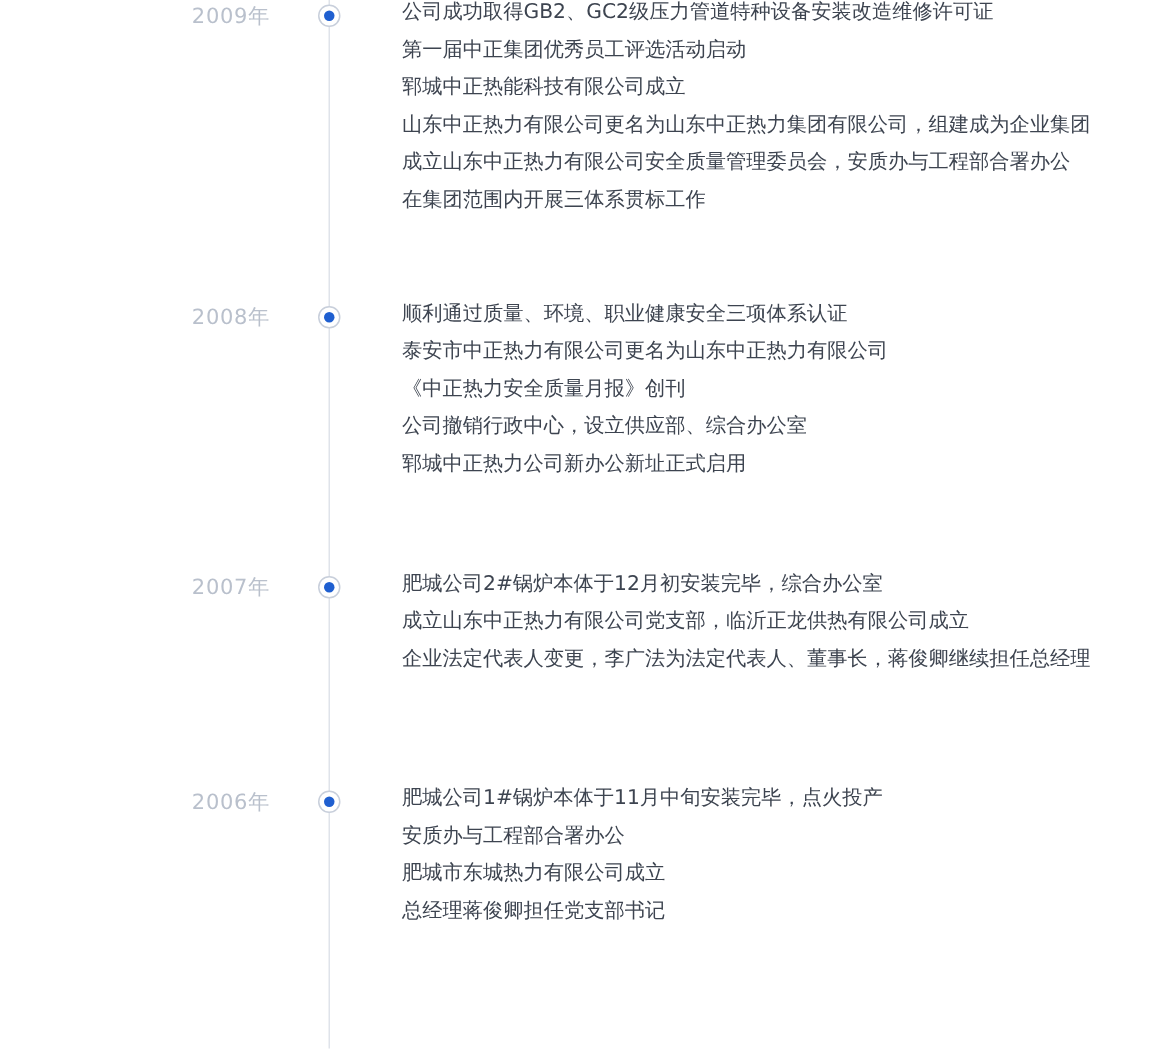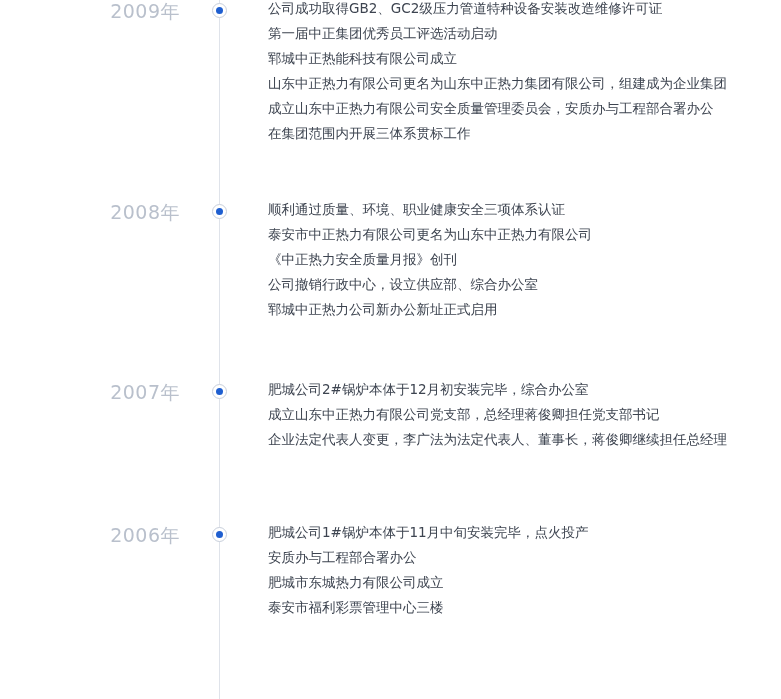--- a/index.html
+++ b/index.html
@@ -34,21 +34,21 @@
     left: 0;
     width: 781px;
     display: block;
   }
   .entry .year {
     position: absolute;
     left: 60px;
     top: 0;
     width: 120px;
     text-align: right;
-    font-size: 19px;
+    font-size: 14px;
     color: #b9c0cc;
     letter-spacing: 0.5px;
     line-height: 22px;
   }
   .entry .dot {
     position: absolute;
     left: 212px;
     top: 3px;
     width: 15px;
     height: 15px;
@@ -107,28 +107,28 @@
           <div class="event">《中正热力安全质量月报》创刊</div>
           <div class="event">公司撤销行政中心，设立供应部、综合办公室</div>
           <div class="event">郓城中正热力公司新办公新址正式启用</div>
         </div>
       </div>
       <div class="entry" style="top: 381px;">
         <div class="year">2007年</div>
         <div class="dot"></div>
         <div class="events">
           <div class="event">肥城公司2#锅炉本体于12月初安装完毕，综合办公室</div>
-          <div class="event">成立山东中正热力有限公司党支部，总经理蒋俊卿担任党支部书记</div>
+          <div class="event">成立山东中正热力有限公司党支部，临沂正龙供热有限公司成立</div>
           <div class="event">企业法定代表人变更，李广法为法定代表人、董事长，蒋俊卿继续担任总经理</div>
         </div>
       </div>
       <div class="entry" style="top: 524px;">
         <div class="year">2006年</div>
         <div class="dot"></div>
         <div class="events">
           <div class="event">肥城公司1#锅炉本体于11月中旬安装完毕，点火投产</div>
           <div class="event">安质办与工程部合署办公</div>
           <div class="event">肥城市东城热力有限公司成立</div>
-          <div class="event">泰安市福利彩票管理中心三楼</div>
+          <div class="event">总经理蒋俊卿担任党支部书记</div>
         </div>
       </div>
     </div>
 </div>
 
 </body></html>

